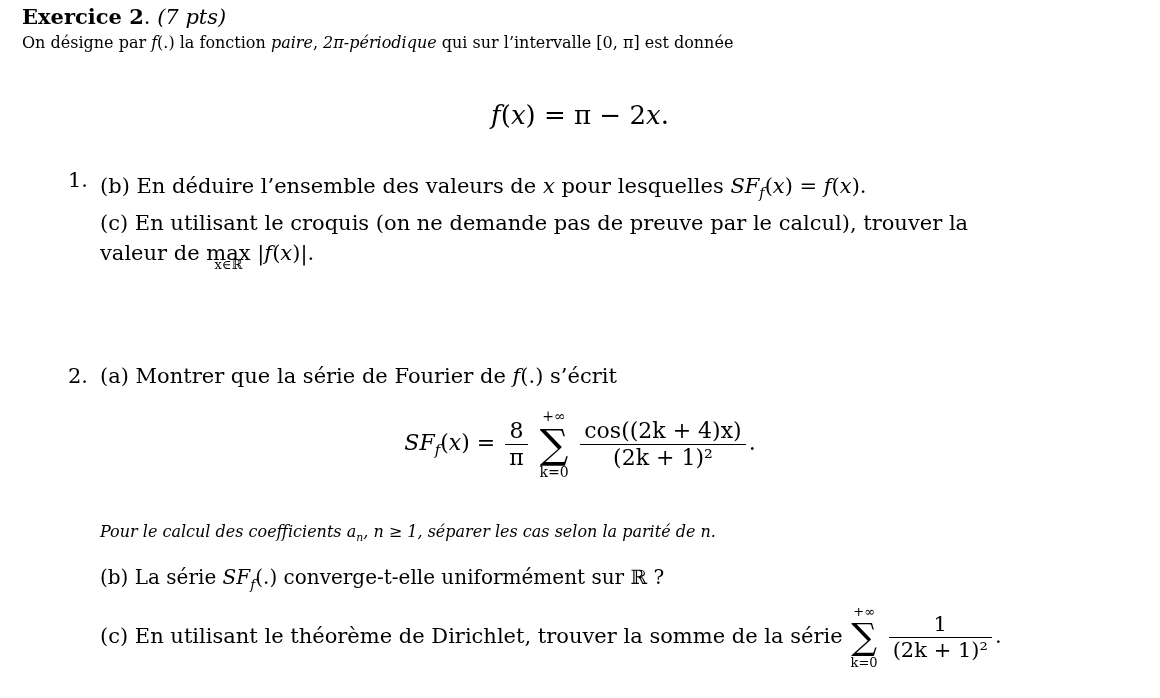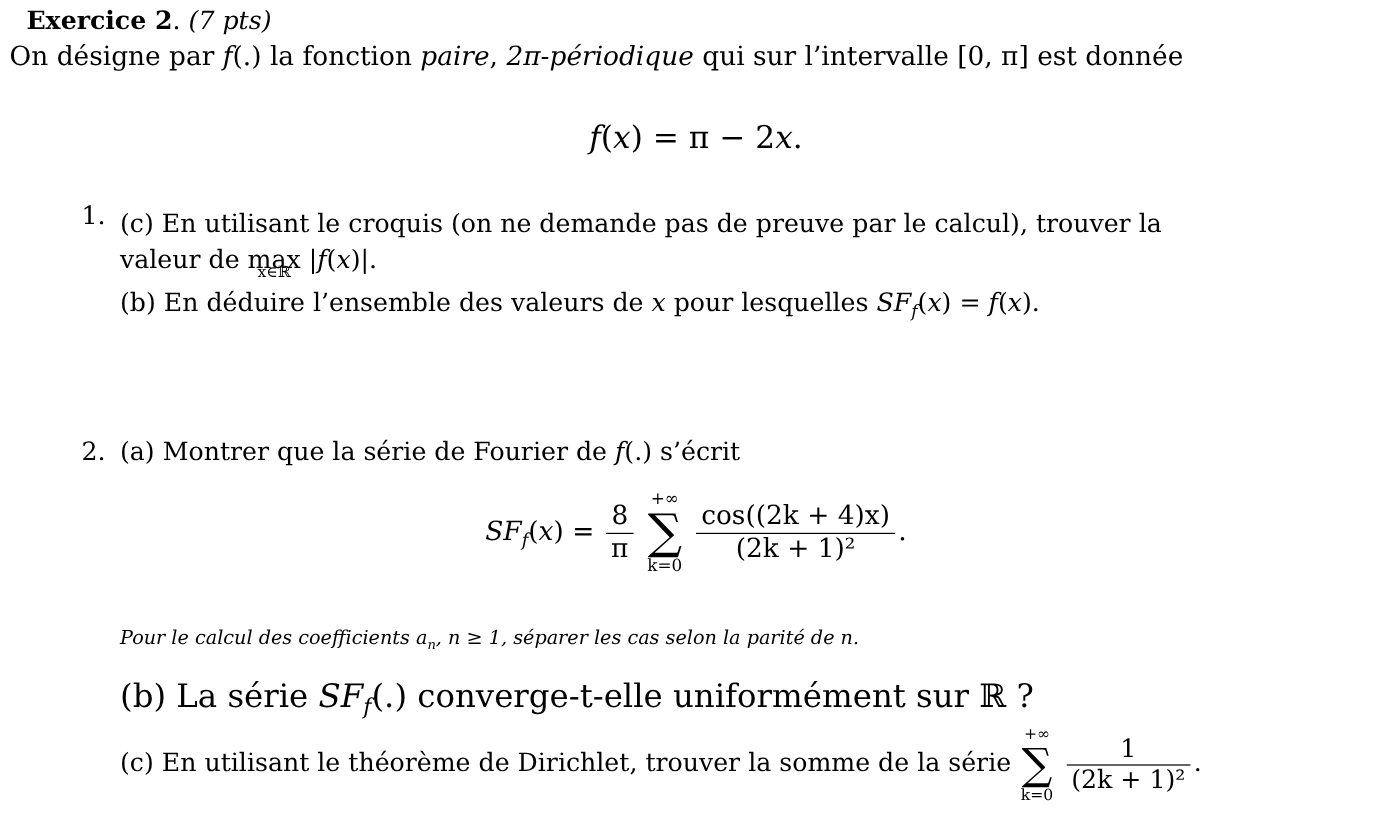--- a/index.html
+++ b/index.html
@@ -32,24 +32,24 @@
     top: 4px;
     font-size: 21px;
     line-height: 1.25;
     white-space: nowrap;
   }
   #ex-header .ex-title { font-weight: bold; }
   #ex-header .ex-pts { font-style: italic; }
 
   
   #intro {
-    left: 8px;
+    left: 22px;
     top: 32px;
     width: 1116px;
-    font-size: 22px;
+    font-size: 16px;
     line-height: 1.42;
     text-align: justify;
   }
   #intro .l2 { display: block; }
 
   
   #display-fx {
     left: 0;
     top: 100px;
     width: 1160px;
@@ -149,21 +149,21 @@
     width: 1040px;
     font-size: 16px;
     font-style: italic;
     text-align: justify;
   }
   #i2b {
     position: absolute;
     left: 100px;
     top: 565px;
     width: 1040px;
-    font-size: 27px;
+    font-size: 20px;
   }
   #i2c {
     position: absolute;
     left: 100px;
     top: 612px;
     width: 1050px;
     font-size: 21px;
     line-height: 1.4;
   }
   .inline-sum {
@@ -200,30 +200,30 @@
     <span>On désigne par <span class="mi">f</span>(.) la fonction <span class="it">paire</span>, <span class="it">2π-périodique</span> qui sur l’intervalle [0, π] est donnée</span>
   </div>
 
   <div class="block" id="display-fx">
     <span class="mi">f</span>(<span class="mi">x</span>) = π − 2<span class="mi">x</span>.
   </div>
 
   <div class="enum-item" id="item1">
     <span class="enum-num">1.</span>
     <div class="enum-body">
+      <div class="sub" id="i1b">
+        <span class="sub-lbl">(b)</span>
+        En déduire l’ensemble des valeurs de <span class="mi">x</span> pour lesquelles <span class="mi">SF</span><sub class="mi">f</sub>(<span class="mi">x</span>) = <span class="mi">f</span>(<span class="mi">x</span>).
+      </div>
       <div class="sub" id="i1c">
         <span class="sub-lbl">(c)</span>
         En utilisant le croquis (on ne demande pas de preuve par le calcul), trouver la<br>
         valeur de
         <span class="maxop">max<span class="sub-under">x∈ℝ</span></span>
         |<span class="mi">f</span>(<span class="mi">x</span>)|.
-      </div>
-      <div class="sub" id="i1b">
-        <span class="sub-lbl">(b)</span>
-        En déduire l’ensemble des valeurs de <span class="mi">x</span> pour lesquelles <span class="mi">SF</span><sub class="mi">f</sub>(<span class="mi">x</span>) = <span class="mi">f</span>(<span class="mi">x</span>).
       </div>
     </div>
   </div>
 
   <div class="enum-item" id="item2">
     <span class="enum-num">2.</span>
     <div class="enum-body">
       <div class="sub" id="i2a">
         <span class="sub-lbl">(a)</span>
         Montrer que la série de Fourier de <span class="mi">f</span>(.) s’écrit

